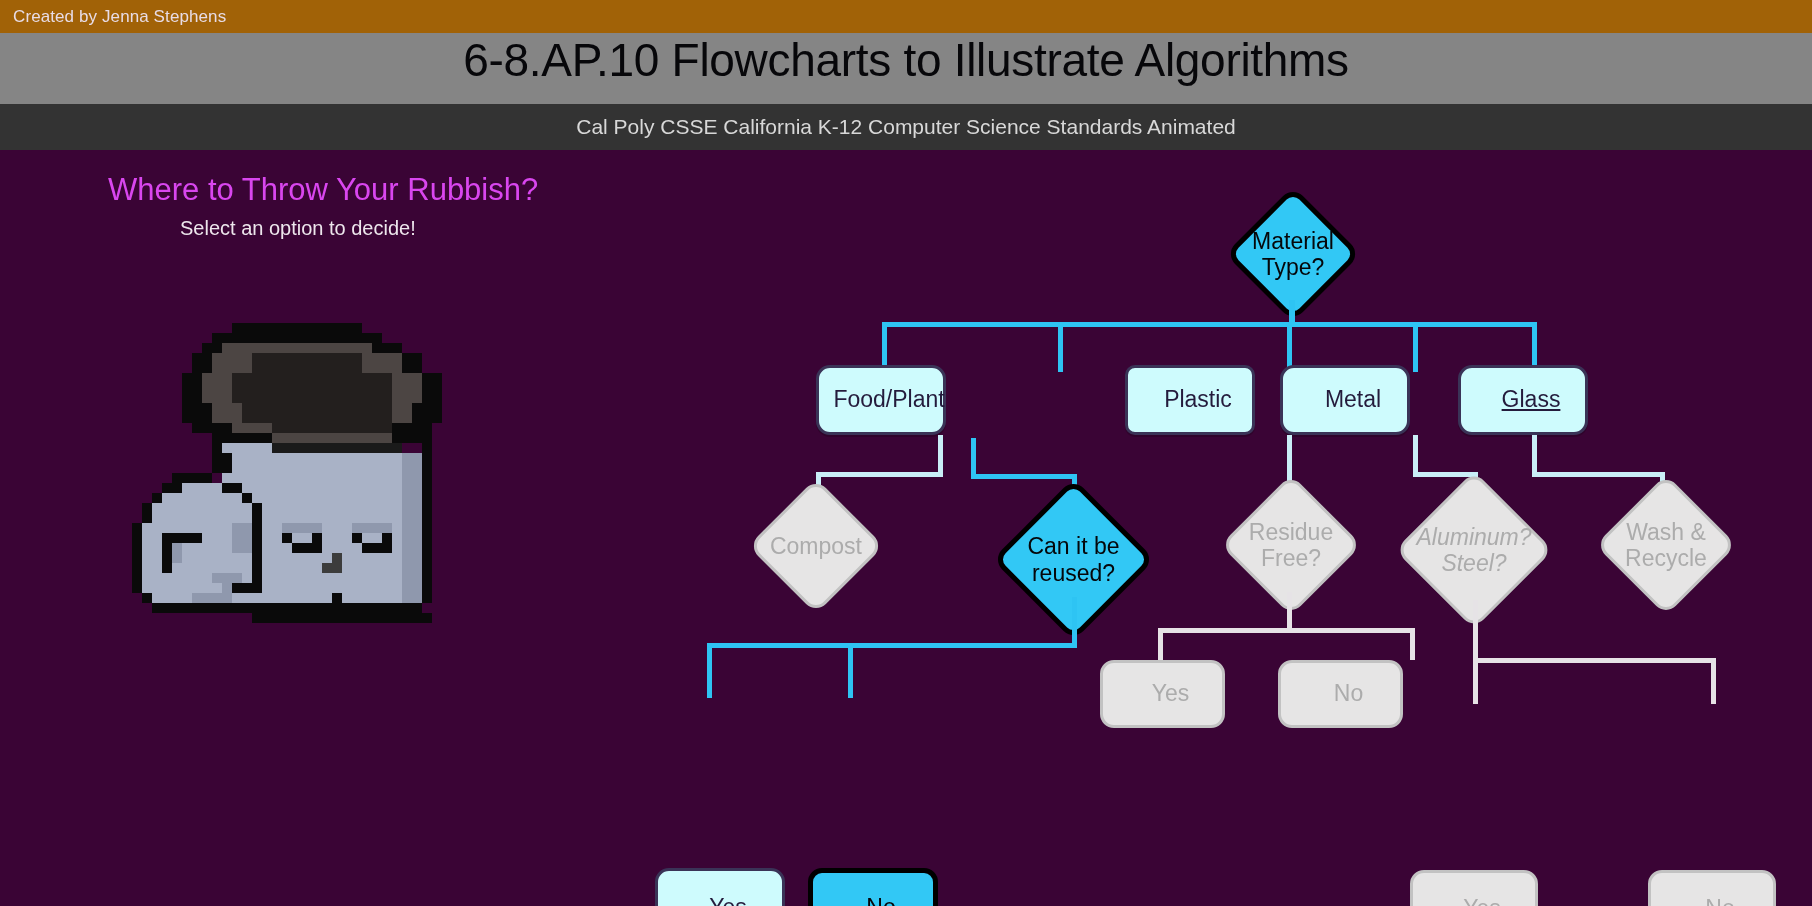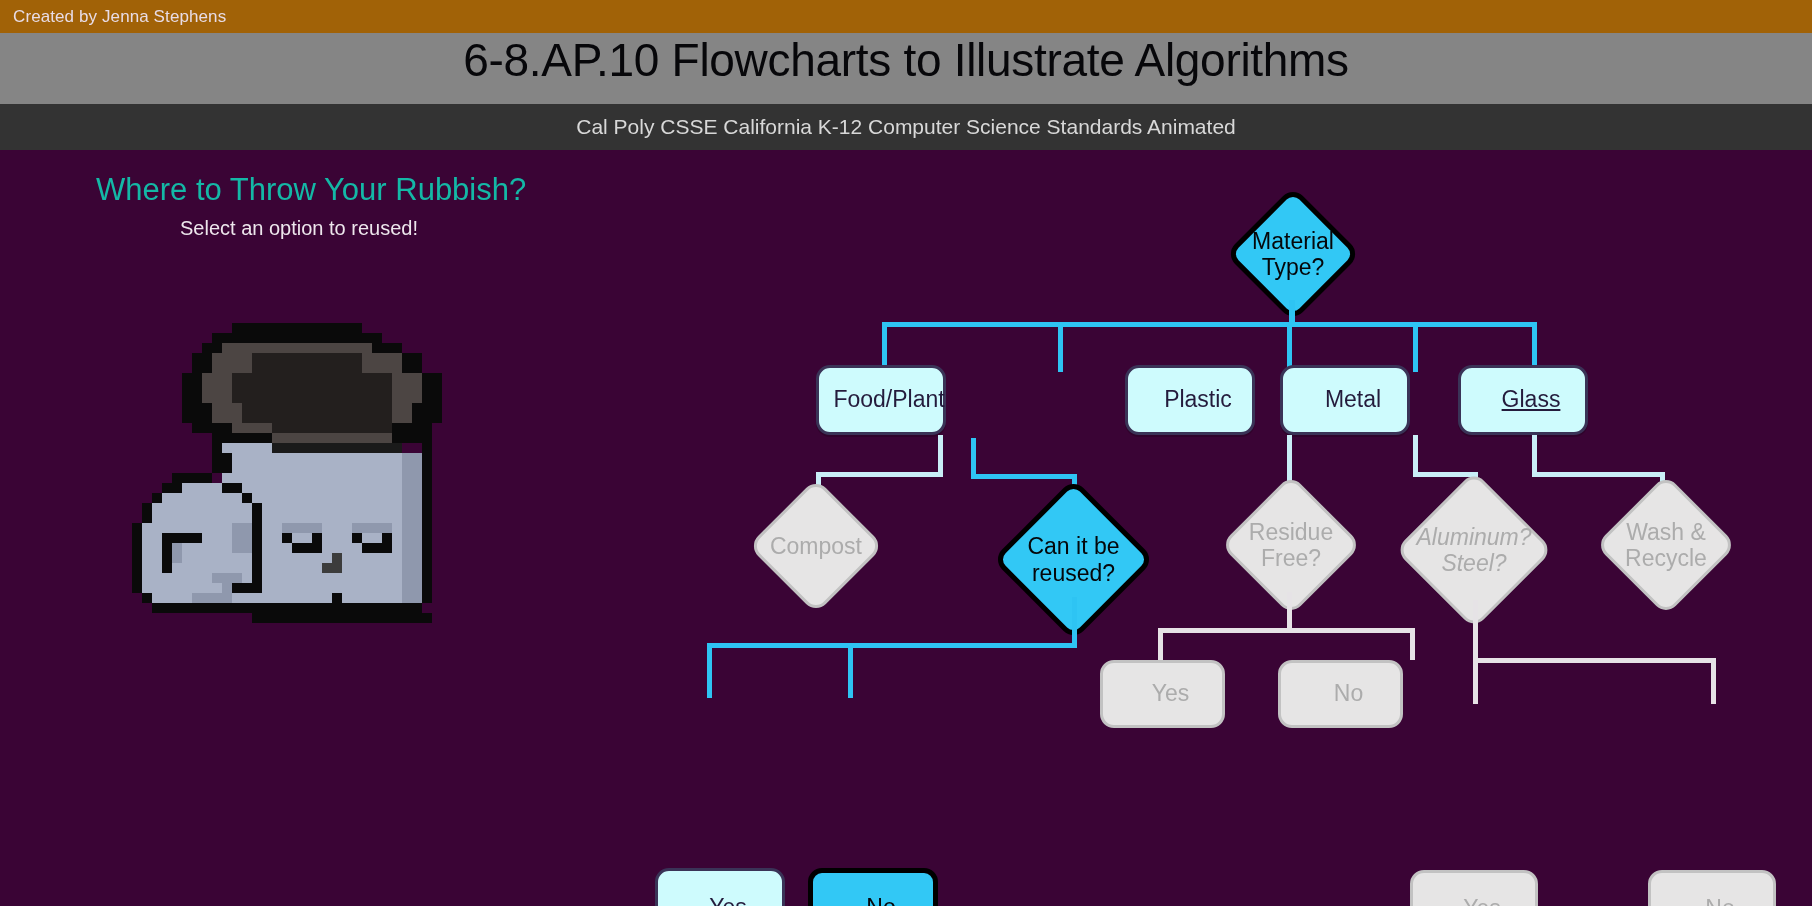--- a/index.html
+++ b/index.html
@@ -28,22 +28,22 @@
   }
   .subtitle-bar {
     position: absolute; top: 104px; left: 0; width: 1812px; height: 46px;
     background: #333333; display: flex; align-items: center; justify-content: center;
   }
   .subtitle-text { color: #D8D8D8; font-size: 21px; }
 
   
   .left-panel { position: absolute; top: 150px; left: 0; width: 620px; height: 756px; }
   .panel-heading {
-    position: absolute; top: 22px; left: 96px;
-    color: #14b8a6; font-size: 31px; font-weight: 400; white-space: nowrap;
+    position: absolute; top: 22px; left: 108px;
+    color: #d946ef; font-size: 31px; font-weight: 400; white-space: nowrap;
   }
   .panel-subheading {
     position: absolute; top: 67px; left: 180px;
     color: #EDE6EC; font-size: 20px; white-space: nowrap;
   }
   .mascot { position: absolute; top: 163px; left: 112px; }
 
   
   .flow { position: absolute; top: 150px; left: 620px; width: 1192px; height: 756px; }
   .line { position: absolute; background: #C9EEF7; }
@@ -97,21 +97,21 @@
   <div class="title-bar">
     <span class="title-text">6-8.AP.10 Flowcharts to Illustrate Algorithms</span>
   </div>
 
   <div class="subtitle-bar">
     <span class="subtitle-text">Cal Poly CSSE California K-12 Computer Science Standards Animated</span>
   </div>
 
   <div class="left-panel">
     <div class="panel-heading">Where to Throw Your Rubbish?</div>
-    <div class="panel-subheading">Select an option to reused!</div>
+    <div class="panel-subheading">Select an option to decide!</div>
 
     <div class="mascot">
       <svg width="370" height="340" viewBox="0 0 37 34" shape-rendering="crispEdges">
 
         <rect x="12" y="1" width="13" height="1" fill="#0A0A0A"></rect>
         <rect x="10" y="2" width="17" height="1" fill="#0A0A0A"></rect>
         <rect x="11" y="3" width="15" height="1" fill="#4C4543"></rect>
         <rect x="9" y="3" width="2" height="1" fill="#0A0A0A"></rect>
         <rect x="26" y="3" width="3" height="1" fill="#0A0A0A"></rect>
         <rect x="8" y="4" width="2" height="2" fill="#0A0A0A"></rect>
@@ -207,21 +207,21 @@
     <div class="line active" style="left:262px; top:172px; width:655px; height:5px;"></div>
     <div class="line active" style="left:262px; top:172px; width:5px; height:50px;"></div>
     <div class="line active" style="left:438px; top:172px; width:5px; height:50px;"></div>
     <div class="line active" style="left:667px; top:172px; width:5px; height:50px;"></div>
     <div class="line active" style="left:793px; top:172px; width:5px; height:50px;"></div>
     <div class="line active" style="left:912px; top:172px; width:5px; height:50px;"></div>
 
     <div class="node box idle" style="left:196px; top:215px; width:130px; height:70px;">
       <span>Food/Plant</span>
     </div>
-    <div class="node box idle" style="left:505px; top:215px; width:130px; height:70px;">
+    <div class="node box idle" style="left:505px; top:215px; width:130px; height:70px;border-radius:10px;">
       <span>Plastic</span>
     </div>
     <div class="node box idle" style="left:660px; top:215px; width:130px; height:70px;">
       <span>Metal</span>
     </div>
     <div class="node box idle" style="left:838px; top:215px; width:130px; height:70px;text-decoration:underline;">
       <span>Glass</span>
     </div>
 
     <div class="line" style="left:318px; top:285px; width:5px; height:42px;"></div>

